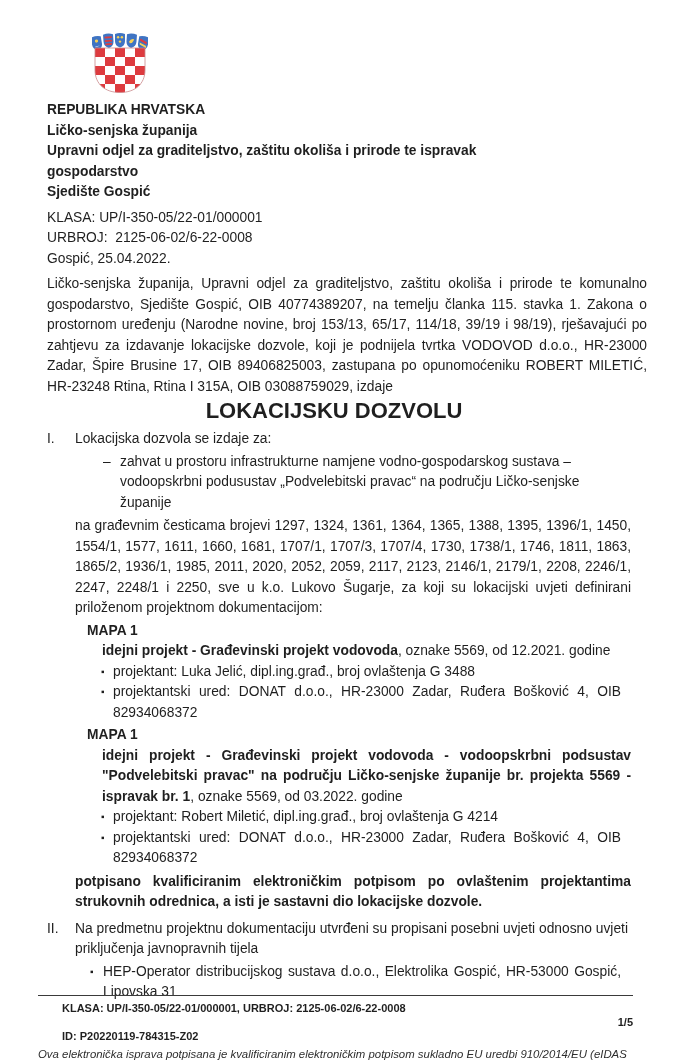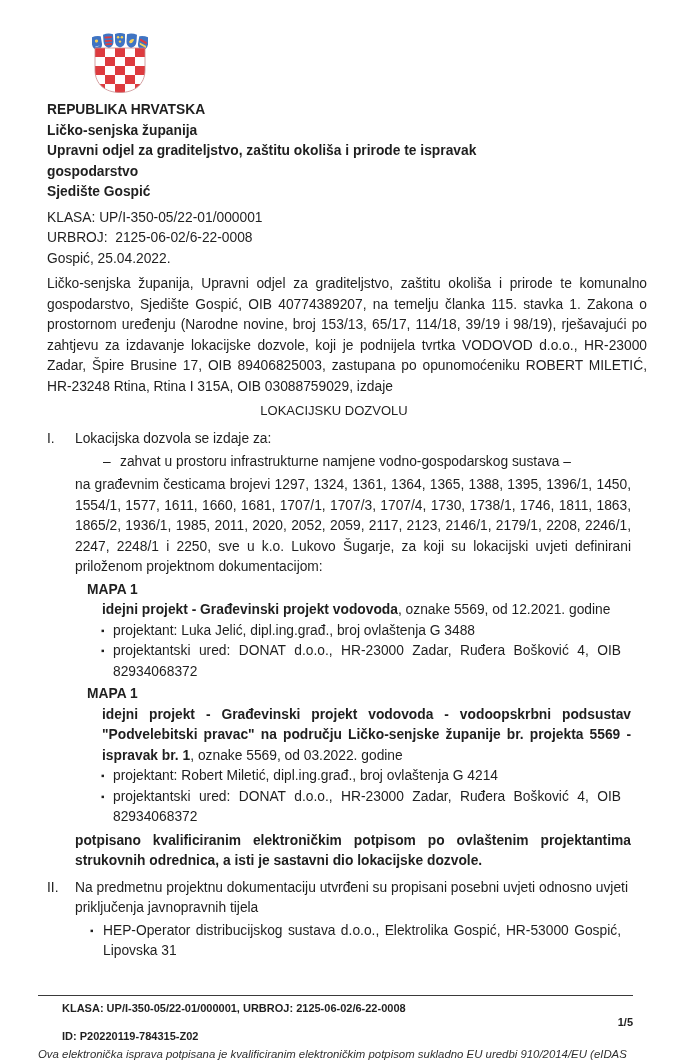--- a/index.html
+++ b/index.html
@@ -26,22 +26,22 @@
   .case{padding-left:47px;margin-top:5px;}
   .case div{white-space:pre-wrap;}
   .intro{
     margin-top:5px;
     padding:0 21px 0 47px;
     text-align:justify;
   }
   .doc-title{
     margin-top:3px;
     text-align:center;
-    font-weight:normal;
-    font-size:13px;
+    font-weight:bold;
+    font-size:22px;
     line-height:22px;
   }
   .sec{display:flex;padding:0 37px 0 47px;}
   .sec-1{margin-top:7px;}
   .sec-2{margin-top:6px;}
   .sec-num{width:28px;flex-shrink:0;}
   .sec-body{flex:1;min-width:0;}
   .dash-row{display:flex;margin-top:2px;padding-left:28px;}
   .dash-glyph{width:17px;flex-shrink:0;}
   .parcels{margin-top:3px;text-align:justify;}
@@ -154,20 +154,21 @@
 
   <div class="sec sec-1">
     <div class="sec-num">I.</div>
     <div class="sec-body">
       <div>Lokacijska dozvola se izdaje za:</div>
 
       <div class="dash-row">
         <div class="dash-glyph">–</div>
         <div>
           <div>zahvat u prostoru infrastrukturne namjene vodno-gospodarskog sustava –</div>
+          <div>vodoopskrbni podusustav „Podvelebitski pravac“ na području Ličko-senjske županije</div>
         </div>
       </div>
 
       <div class="parcels">na građevnim česticama brojevi 1297, 1324, 1361, 1364, 1365, 1388, 1395, 1396/1, 1450, 1554/1, 1577, 1611, 1660, 1681, 1707/1, 1707/3, 1707/4, 1730, 1738/1, 1746, 1811, 1863, 1865/2, 1936/1, 1985, 2011, 2020, 2052, 2059, 2117, 2123, 2146/1, 2179/1, 2208, 2246/1, 2247, 2248/1 i 2250, sve u k.o. Lukovo Šugarje, za koji su lokacijski uvjeti definirani priloženom projektnom dokumentacijom:</div>
 
       <div class="mapa">
         <div class="mapa-head">MAPA 1</div>
         <div class="mapa-title"><span class="b">idejni projekt - Građevinski projekt vodovoda</span><span>, oznake 5569, od 12.2021. godine</span></div>
         <div class="blt">
           <span class="glyph">▪</span>

